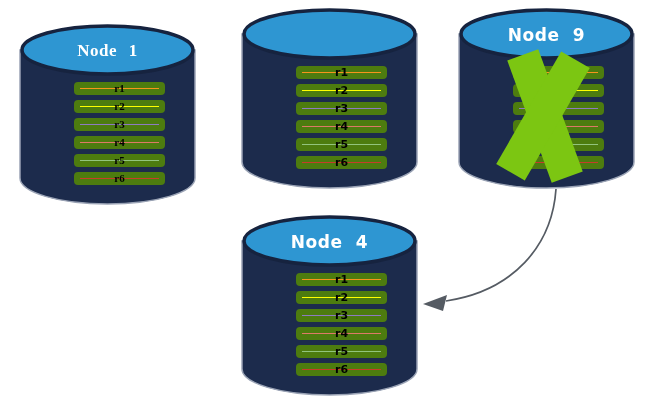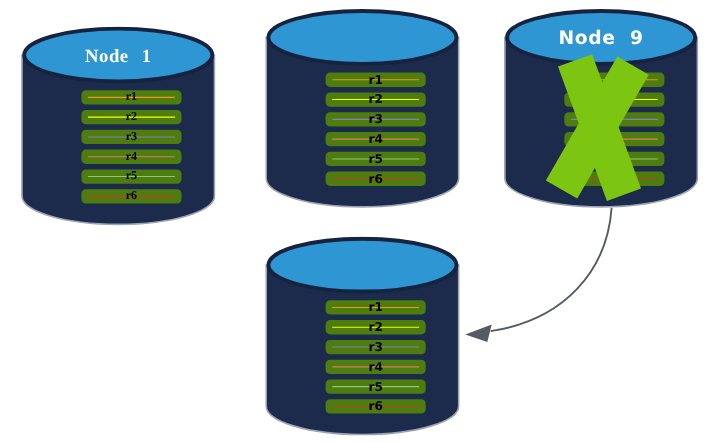--- a/index.html
+++ b/index.html
@@ -76,20 +76,21 @@
       <rect x="-65" y="-16.5" width="130" height="33" transform="translate(87,108) rotate(70)" style="fill: rgb(124, 198, 18);"></rect>
       <rect x="-65" y="-16.5" width="130" height="33" transform="translate(85,108) rotate(120)" style="fill: rgb(124, 198, 18);"></rect>
     </svg>
   </div>
 
   <div class="node" style="left:241px;top:215px;">
     <svg class="cyl" width="177" height="183" viewBox="0 0 177 183">
       <path d="M1,26 L1,154 A87.5,26 0 0 0 176,154 L176,26 Z" stroke-width="1.5" style="fill: rgb(28, 43, 76); stroke: rgb(154, 163, 181);"></path>
       <ellipse cx="88.5" cy="26" rx="85.5" ry="24" stroke-width="3.5" style="fill: rgb(46, 150, 210); stroke: rgb(22, 35, 63);"></ellipse>
     </svg>
+    <div class="node-title">Node 4</div>
     <div class="rows">
       <div class="row" style="background-color: rgb(247, 148, 29);">r1</div>
       <div class="row" style="background-color: rgb(255, 255, 0);">r2</div>
       <div class="row" style="background-color: rgb(141, 123, 193);">r3</div>
       <div class="row" style="background-color: rgb(222, 122, 103);">r4</div>
       <div class="row" style="background-color: rgb(146, 196, 125);">r5</div>
       <div class="row" style="background-color: rgb(197, 61, 42);">r6</div>
     </div>
   </div>
 

